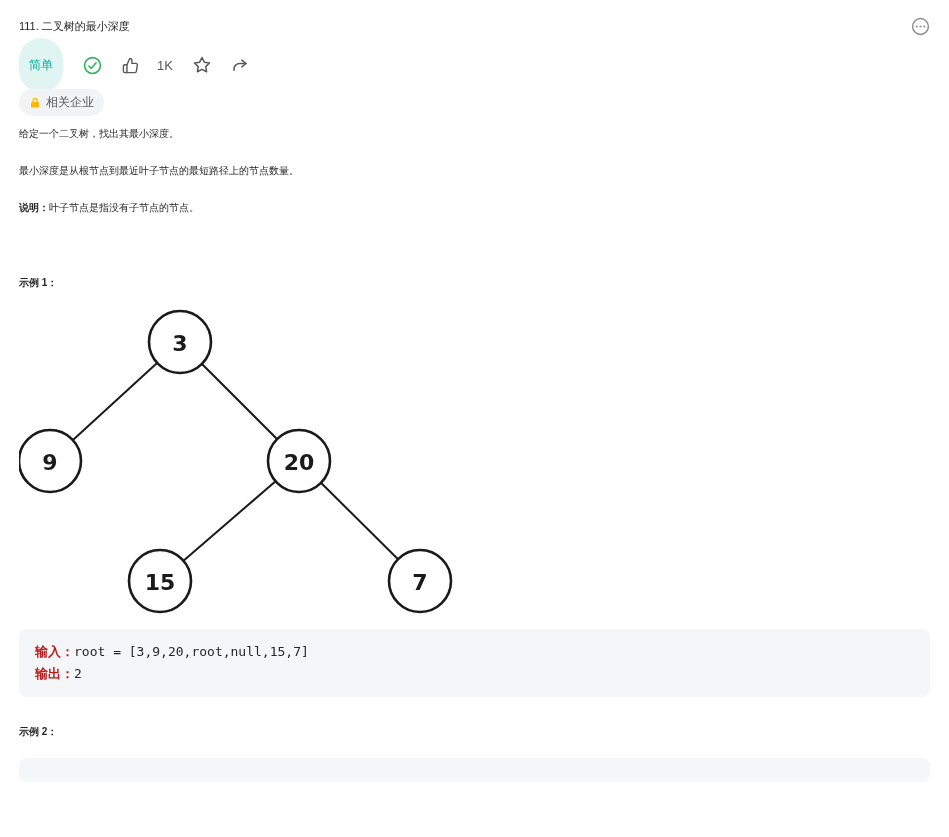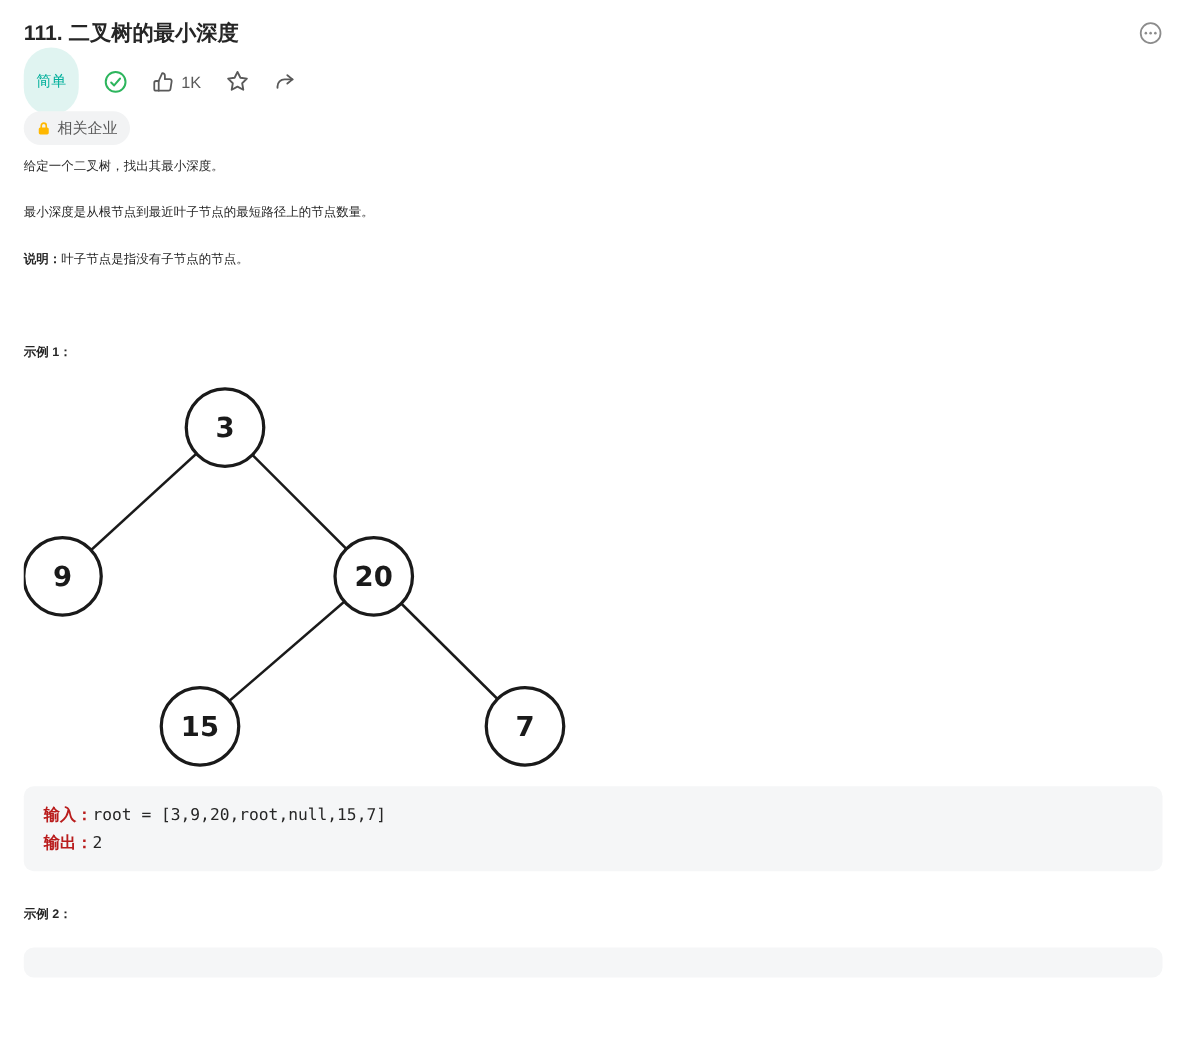--- a/index.html
+++ b/index.html
@@ -8,35 +8,35 @@
     width: 949px; height: 837px;
     font-family: "Liberation Sans", "DejaVu Sans", sans-serif;
     color: #262626;
     overflow: hidden;
     position: relative;
   }
   .page { padding: 16px 19px; }
 
   
   .header-row { display: flex; justify-content: space-between; align-items: flex-start; margin-bottom: 16px; }
-  .problem-title { font-size: 17px; font-weight: 700; color: #262626; line-height: 21px; }
+  .problem-title { font-size: 11px; font-weight: 400; color: #262626; line-height: 21px; }
   .more-btn { background: none; border: none; padding: 0; cursor: pointer; color: #8c8c8c; margin-top: 1px; display: flex; }
 
   
   .meta-row { display: flex; align-items: center; gap: 20px; margin-bottom: 12px; height: 24px; }
   .difficulty-badge {
     background: var(--difficulty-bg, #e0f4f1);
     color: var(--difficulty-text, #00af9b);
     font-size: 12px; line-height: 14px;
     padding: 20px 10px; border-radius: 999px;
     display: inline-block;
   }
   .icon-btn {
     background: none; border: none; padding: 0; cursor: pointer;
-    display: inline-flex; align-items: center; gap: 6px;
+    display: inline-flex; align-items: center; gap: 18px;
     color: var(--icon-gray, #595959); font-size: 13px;
     font-family: "Liberation Sans", "DejaVu Sans", sans-serif;
   }
   .check-wrap { display: inline-flex; align-items: center; color: var(--check-green, #2db55d); }
 
   
   .tag-row { margin-bottom: 7px; }
   .company-pill {
     display: inline-flex; align-items: center; gap: 5px;
     background: #f2f3f4; border: none; border-radius: 999px;

